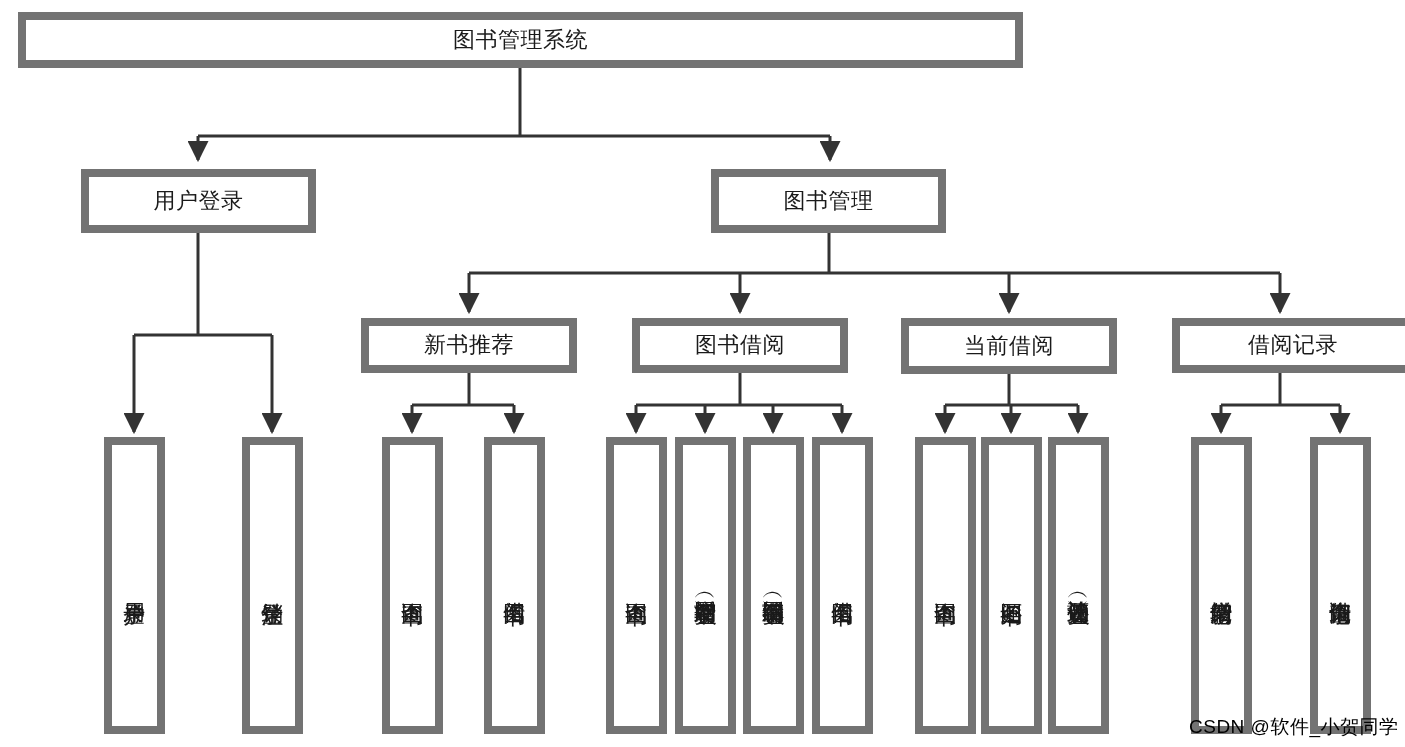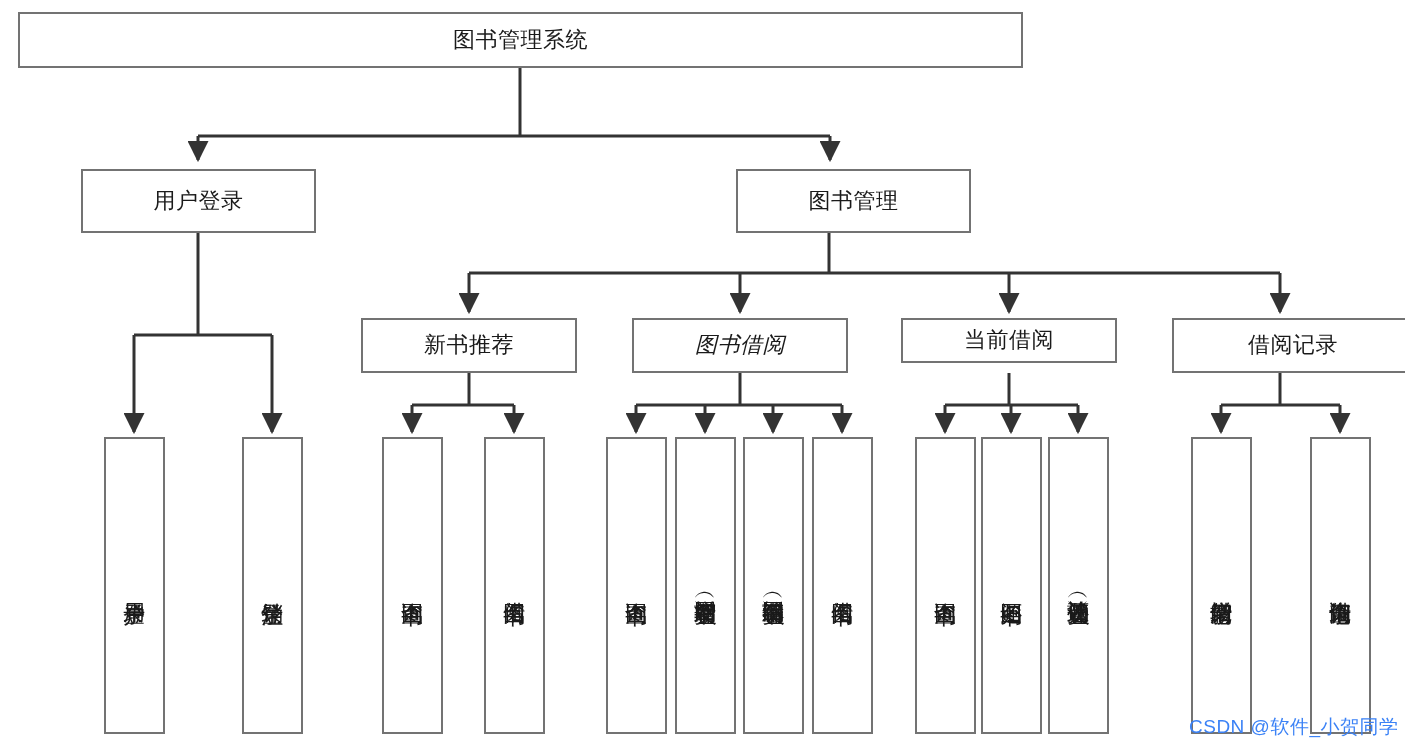--- a/index.html
+++ b/index.html
@@ -22,21 +22,21 @@
     position: absolute;
     left: 0;
     top: 0;
     width: 1405px;
     height: 747px;
   }
   .node {
     position: absolute;
     box-sizing: border-box;
     background: #ffffff;
-    border: 2px solid #737373;
+    border: 8px solid #737373;
     display: flex;
     align-items: center;
     justify-content: center;
     color: #1a1a1a;
     letter-spacing: 0.5px;
   }
   .node.h {
     font-size: 22px;
     line-height: 1.2;
   }
@@ -53,21 +53,21 @@
   .node.v .vtext {
     writing-mode: vertical-rl;
     text-orientation: upright;
     display: block;
   }
   .watermark {
     position: absolute;
     left: 1189px;
     top: 714px;
     font-size: 19px;
-    color: #3b82f6;
+    color: #000000;
     letter-spacing: 0.5px;
     white-space: nowrap;
     pointer-events: none;
   }
 </style>
 </head>
 <body>
 
 <div id="diagram-canvas">
 
@@ -121,31 +121,31 @@
     </g>
   </svg>
 
   <div class="node h" style="left:18px; top:12px; width:1005px; height:56px;">
     <span>图书管理系统</span>
   </div>
 
   <div class="node h" style="left:81px; top:169px; width:235px; height:64px;">
     <span>用户登录</span>
   </div>
-  <div class="node h" style="left:711px; top:169px; width:235px; height:64px;margin-left:25px;">
+  <div class="node h" style="left:711px; top:169px; width:235px; height:64px;">
     <span>图书管理</span>
   </div>
 
   <div class="node h" style="left:361px; top:318px; width:216px; height:55px;text-align:center;">
     <span>新书推荐</span>
   </div>
-  <div class="node h" style="left:632px; top:318px; width:216px; height:55px;font-style:italic;">
+  <div class="node h" style="left:632px; top:318px; width:216px; height:55px;">
     <span>图书借阅</span>
   </div>
-  <div class="node h" style="left:901px; top:318px; width:216px; height:45px;">
+  <div class="node h" style="left:901px; top:318px; width:216px; height:56px;">
     <span>当前借阅</span>
   </div>
   <div class="node h" style="left:1172px; top:318px; width:242px; height:55px;">
     <span>借阅记录</span>
   </div>
 
   <div class="node v" style="left:104px; top:437px; width:61px; height:297px;">
     <span class="vtext">用户登录</span>
   </div>
   <div class="node v" style="left:242px; top:437px; width:61px; height:297px;">

